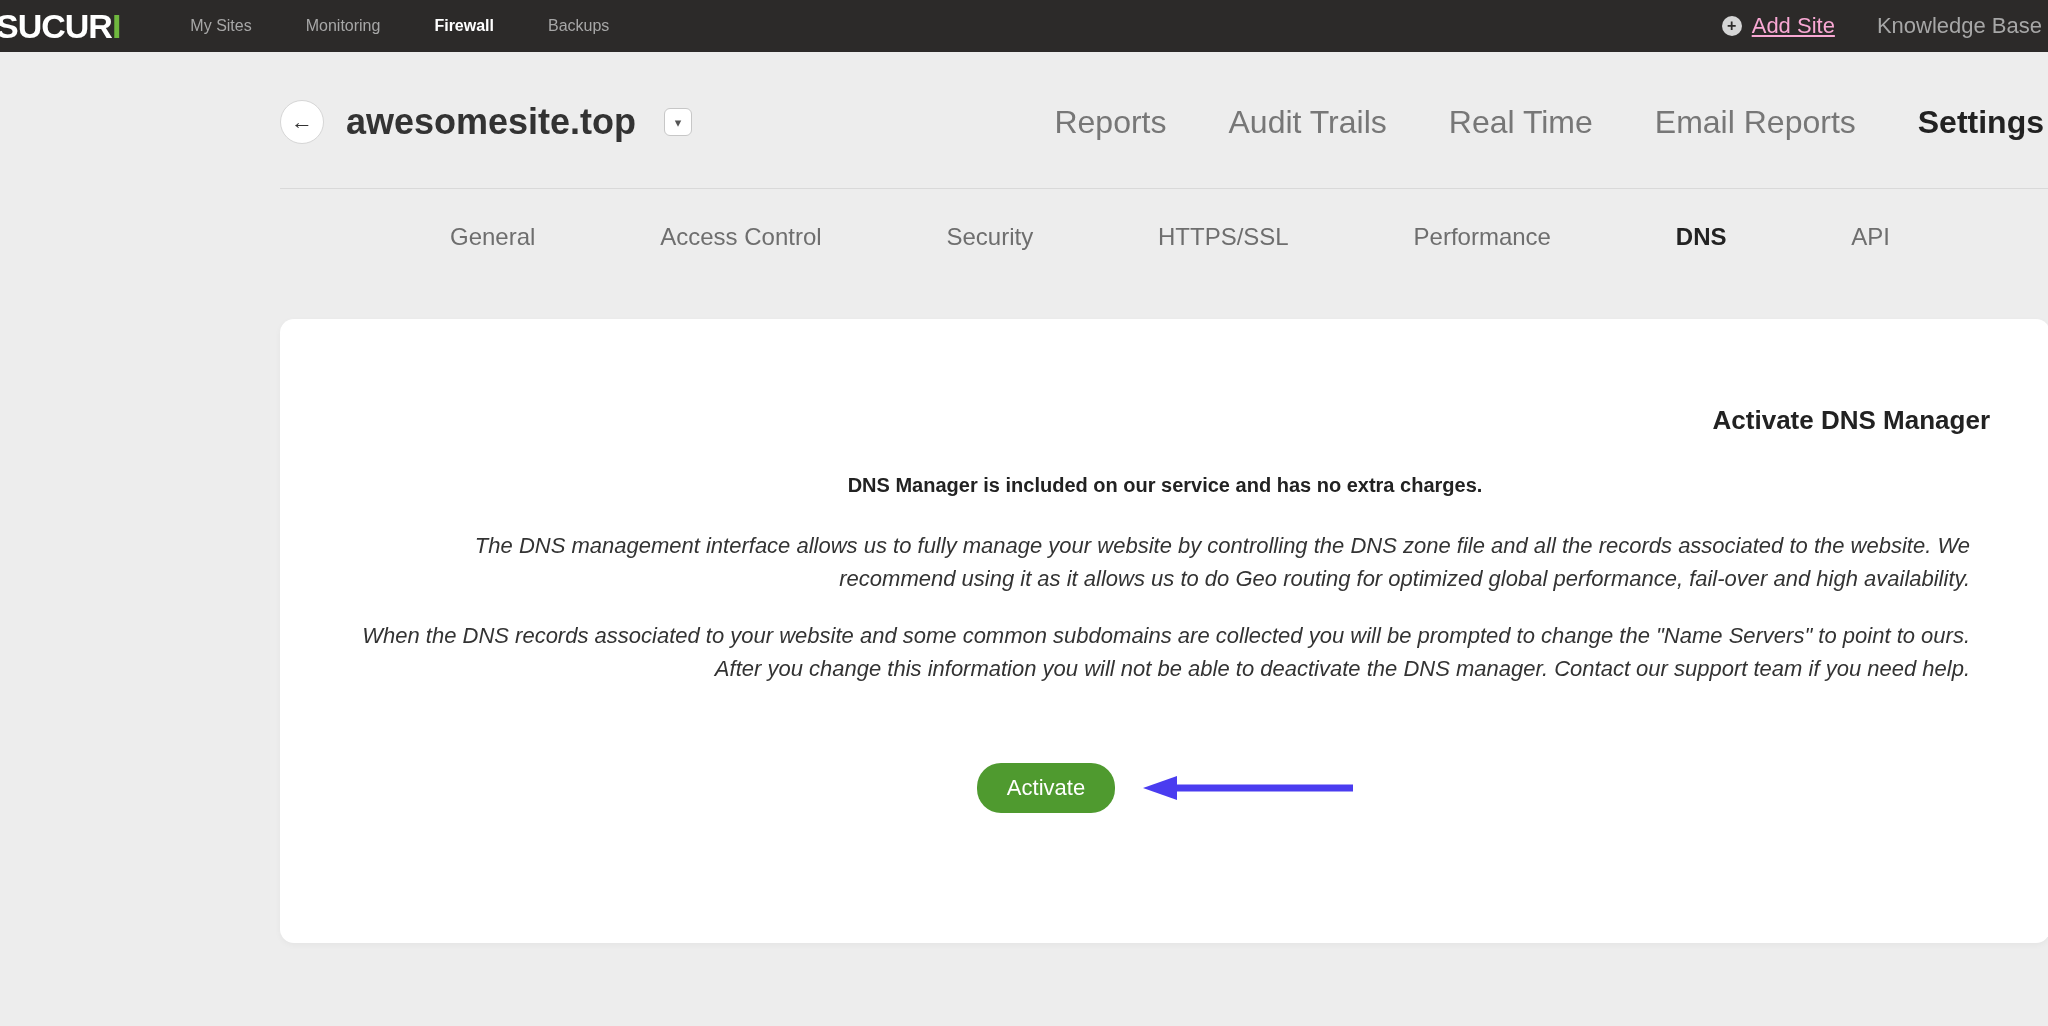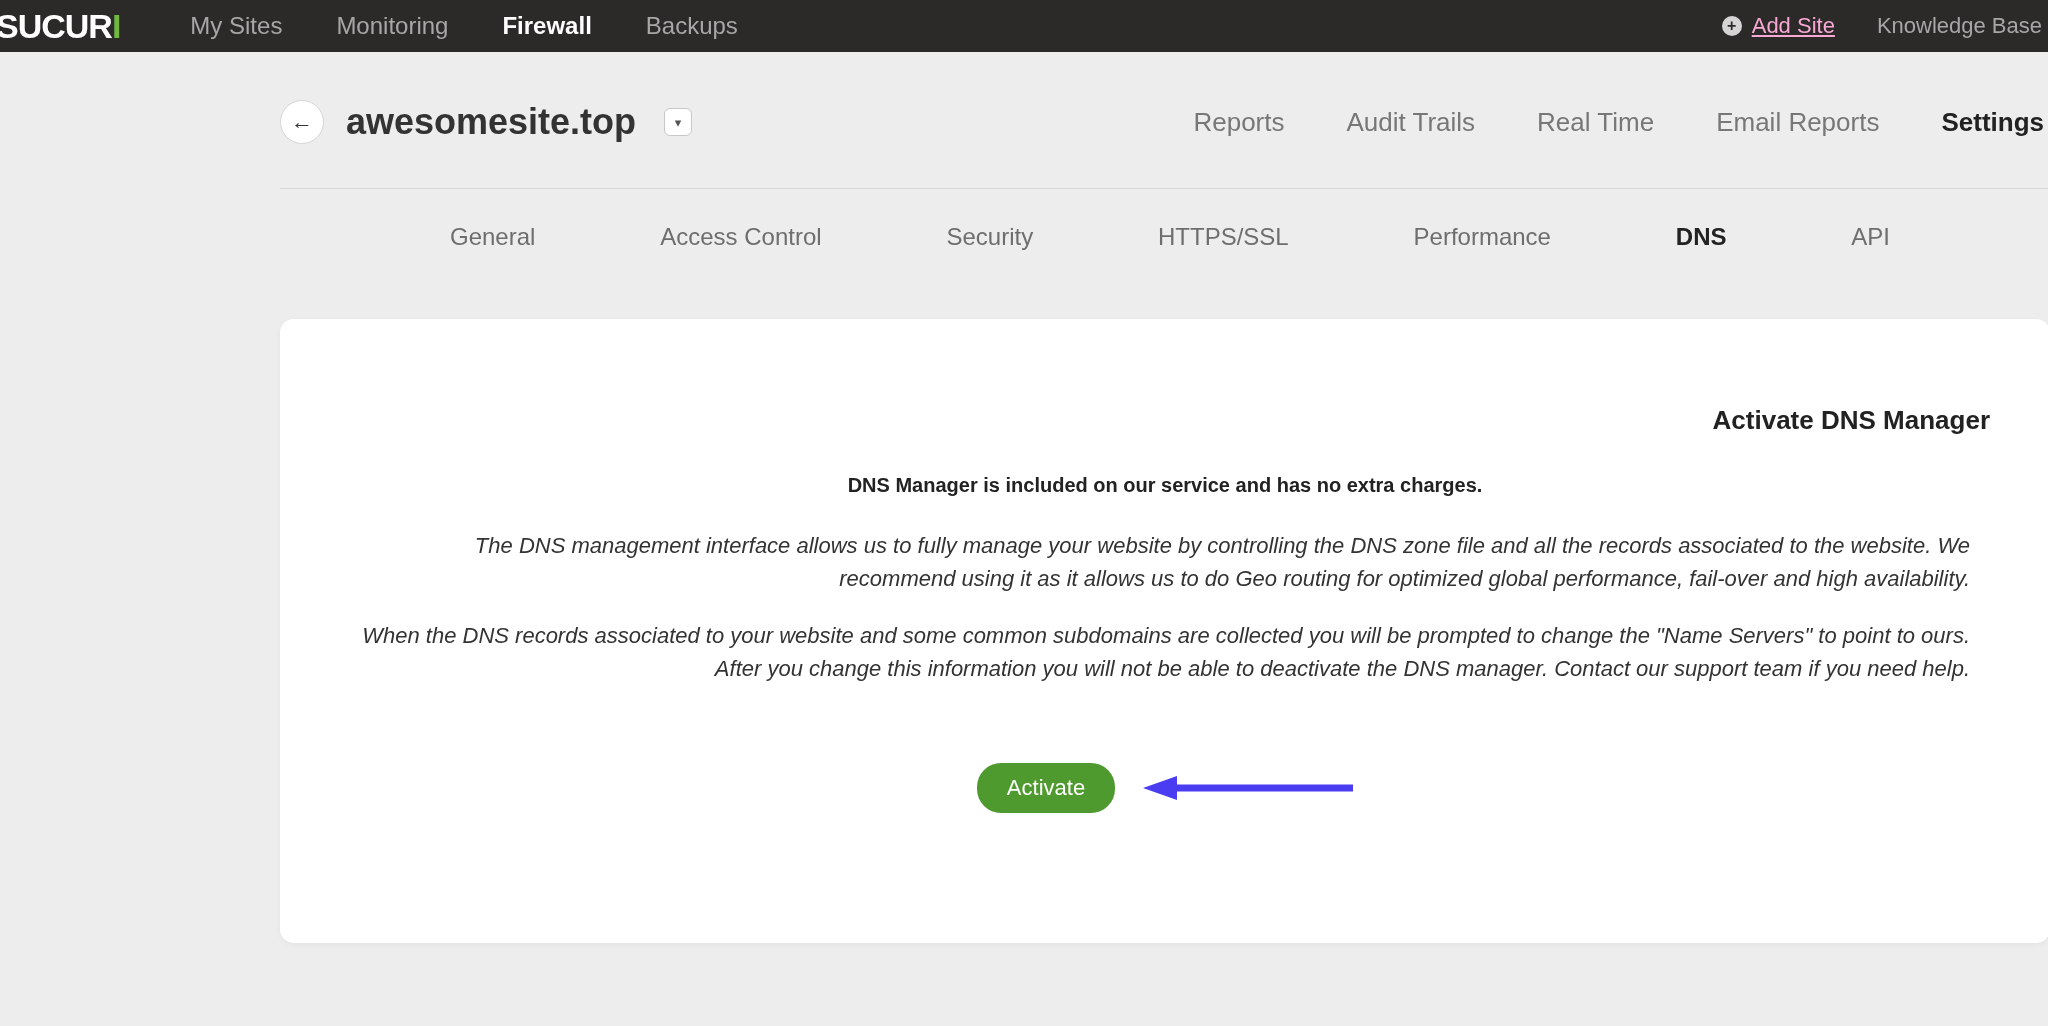--- a/index.html
+++ b/index.html
@@ -28,21 +28,21 @@
     letter-spacing: -1px;
     color: #fff;
     padding: 0 40px 0 0;
     margin-left: -4px;
   }
   .logo .i-accent { color: #6fb73e; }
   .nav-primary { display: flex; gap: 54px; margin-left: 30px; }
   .nav-primary a {
     color: #a7a7a7;
     text-decoration: none;
-    font-size: 24px;
+    font-size: 16px;
   }
   .nav-primary a.active { color: #fff; font-weight: 700; }
   .nav-right {
     margin-left: auto;
     display: flex;
     align-items: center;
     gap: 42px;
     padding-right: 6px;
     font-size: 22px;
   }
@@ -83,21 +83,21 @@
     border: 1px solid #c7c7c7; background: #fff;
     display: flex; align-items: center; justify-content: center;
     font-size: 13px; color: #555; cursor: pointer; margin-left: 6px;
   }
   .header-right {
     margin-left: auto; margin-right: 0;
     display: flex; gap: 62px; align-items: center;
     padding-right: 0;
   }
   .header-right a {
-    color: #777; text-decoration: none; font-size: 26px;
+    color: #777; text-decoration: none; font-size: 32px;
   }
   .header-right a.active { color: #222; font-weight: 700; }
   .header-row { display:flex; align-items:center; width: 100%; max-width: 2048px; padding-right: 0; }
   .header-container { margin-left: 0; margin-right: 0; padding-right: 4px; }
 
   .divider {
     border: none; border-top: 1px solid #d9d9d9;
     margin: 44px 0 0 280px; width: calc(100% - 280px - 0px);
     max-width: 1770px;
   }

